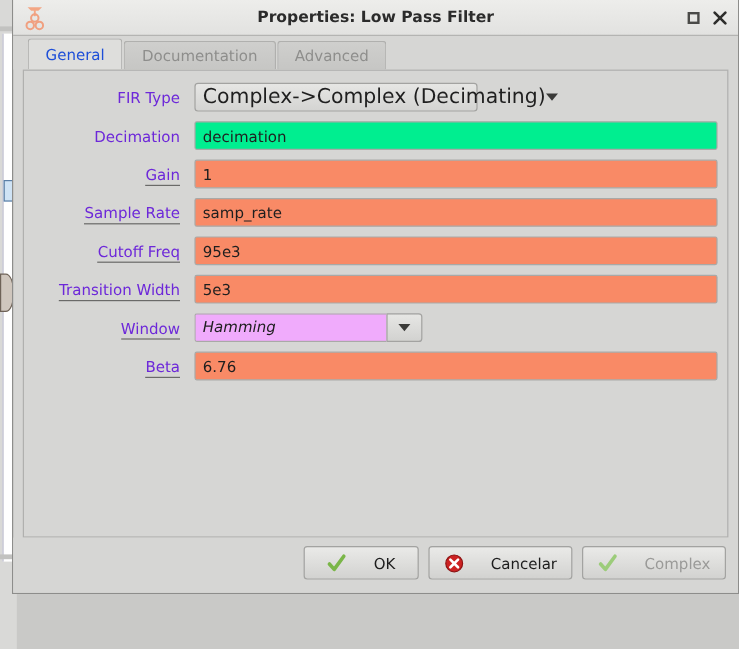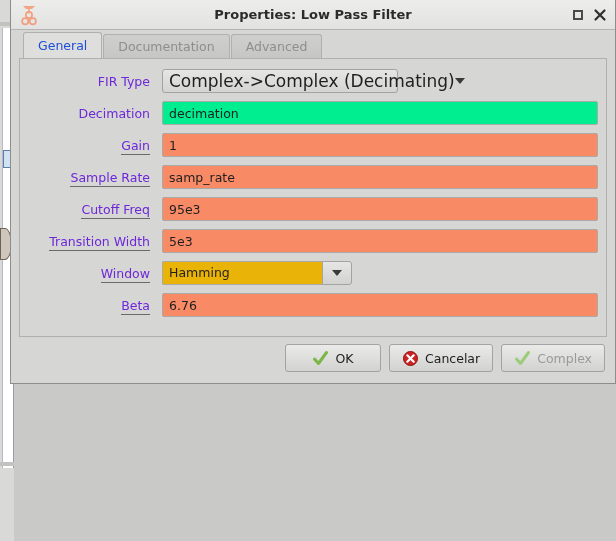--- a/index.html
+++ b/index.html
@@ -57,21 +57,21 @@
     position: absolute;
     left: 0; top: 462px;
     width: 14px; height: 4px;
     background: #c2c2c0;
   }
 
   
   #dialog {
     position: absolute;
     left: 10px; top: 0px;
-    width: 606px; height: 384px;
+    width: 606px; height: 495px;
     background: #d6d6d4;
     border: 1px solid #8d8d8b;
     border-top: none;
     box-sizing: border-box;
     display: flex;
     flex-direction: column;
   }
 
   
   #titlebar {
@@ -217,29 +217,30 @@
 
   
   .combo-split {
     height: 24px;
     width: 190px;
     display: flex;
     align-items: stretch;
   }
   .combo-split .combo-value {
     flex: 1 1 auto;
-    background: #eab308;
+    background: #f0abfc;
     border: 1px solid #a9a9a7;
     border-right: none;
     border-radius: 2px 0 0 2px;
     padding: 0 6px;
     line-height: 22px;
     font-size: 12.5px;
     color: #1f1f1f;
     box-sizing: border-box;
+    font-style: italic;
   }
   .combo-split .combo-arrow-btn {
     width: 30px;
     border: 1px solid #a3a3a1;
     border-radius: 0 3px 3px 0;
     background: linear-gradient(#e6e6e4, #d2d2d0);
     display: flex;
     align-items: center;
     justify-content: center;
     box-sizing: border-box;
@@ -266,21 +267,21 @@
   .dlg-btn {
     height: 28px;
     min-width: 96px;
     margin-left: 8px;
     border: 1px solid #a3a3a1;
     border-radius: 3px;
     background: linear-gradient(#eaeae8, #d2d2d0);
     display: flex;
     align-items: center;
     justify-content: center;
-    gap: 6px;
+    gap: 22px;
     font-size: 12.5px;
     color: #1d1d1d;
     box-sizing: border-box;
     padding: 0 12px;
   }
   .dlg-btn.disabled { color: #9a9a98; }
 
   
   .ico { display: block; }
 </style>

